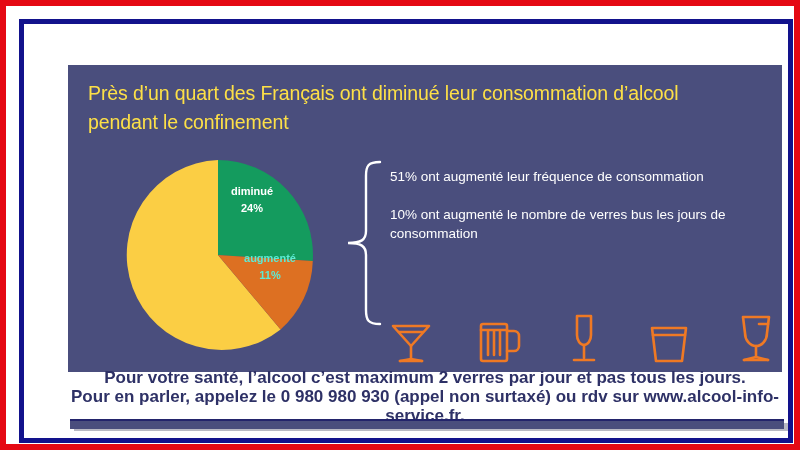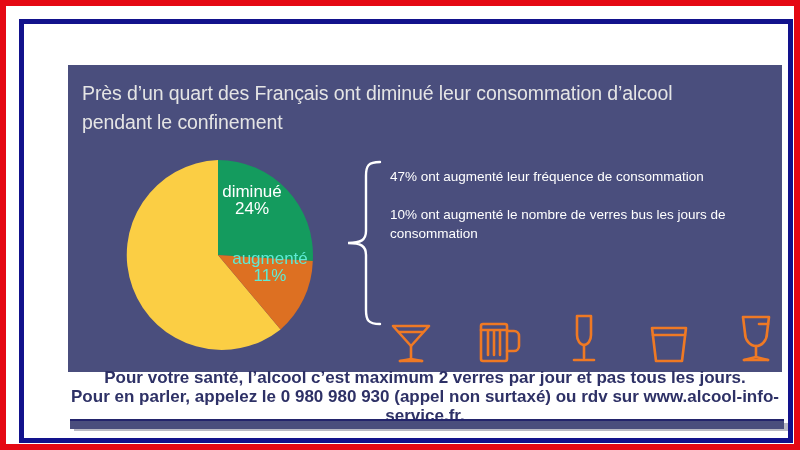--- a/index.html
+++ b/index.html
@@ -36,41 +36,41 @@
   #panel {
     position: absolute;
     left: 44px; top: 41px;
     width: 714px; height: 307px;
     background: #4a4e7d;
     overflow: hidden;
   }
 
   #panel-title {
     position: absolute;
-    left: 14px; top: 14px;
+    left: 20px; top: 14px;
     width: 678px;
-    color: #e5e5e5;
+    color: #fde047;
     font-size: 19.5px;
     line-height: 29px;
     letter-spacing: -0.1px;
     white-space: pre-line;
   }
 
   
   #pie-wrap {
     position: absolute;
     left: 52px; top: 92px;
     width: 196px; height: 196px;
   }
   #pie-svg { display: block; }
   .pie-label {
     position: absolute;
     text-align: center;
-    font-size: 17px;
-    font-weight: normal;
+    font-size: 11px;
+    font-weight: bold;
     line-height: 17px;
     white-space: pre-line;
   }
   #pie-label-diminue {
     left: 86px; top: 26px; width: 92px;
     color: #ffffff;
   }
   #pie-label-augmente {
     left: 100px; top: 93px; width: 100px;
     color: #5eead4;
@@ -163,21 +163,21 @@
 24%</div>
         <div class="pie-label" id="pie-label-augmente">augmenté
 11%</div>
       </div>
 
       <svg id="brace" viewBox="0 0 40 168">
         <path d="M36 3 C24 3 22 7 22 17 L22 72 C22 81 17 84 4 84 C17 84 22 87 22 96 L22 151 C22 161 24 165 36 165" fill="none" stroke="#ffffff" stroke-width="2.4" stroke-linecap="round"></path>
       </svg>
 
       <div id="facts">
-        <div class="fact" id="fact-0">47% ont augmenté leur fréquence de consommation</div>
+        <div class="fact" id="fact-0">51% ont augmenté leur fréquence de consommation</div>
         <div class="fact" id="fact-1">10% ont augmenté le nombre de verres bus les jours de consommation</div>
       </div>
 
       <div id="glasses">
 
         <svg class="glass-icon" width="46" height="50" viewBox="0 0 46 50">
           <g fill="none" stroke="#ef7924" stroke-width="2.6" stroke-linejoin="round" stroke-linecap="round">
             <path d="M5 11 L41 11 L23 31 Z"></path>
             <path d="M11 17 L35 17"></path>
             <path d="M23 31 L23 44"></path>

